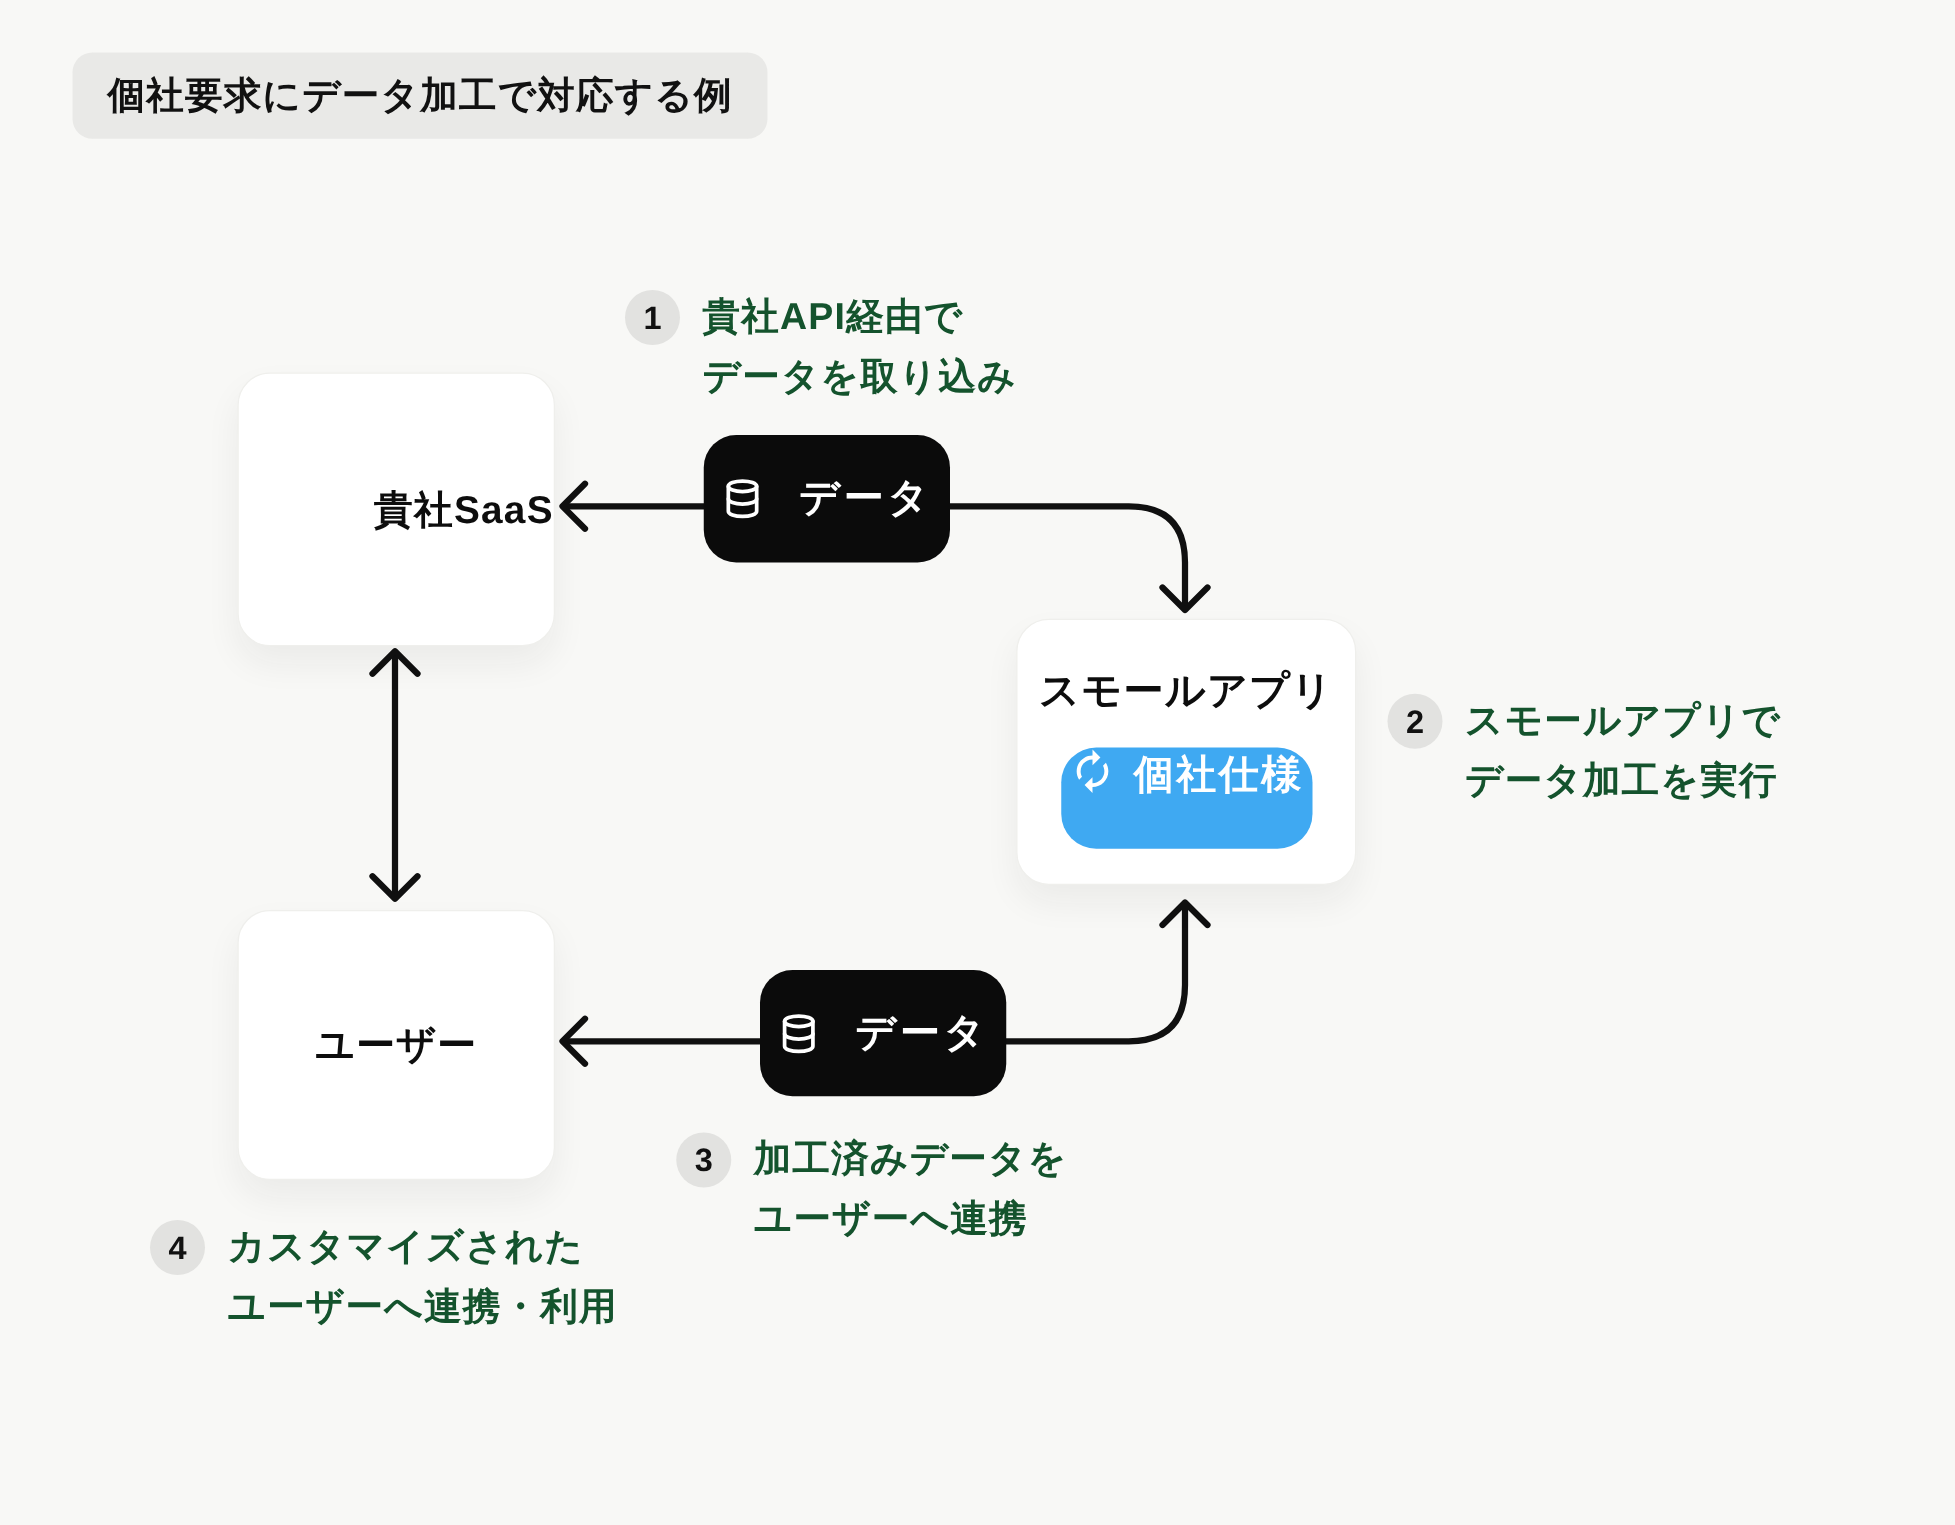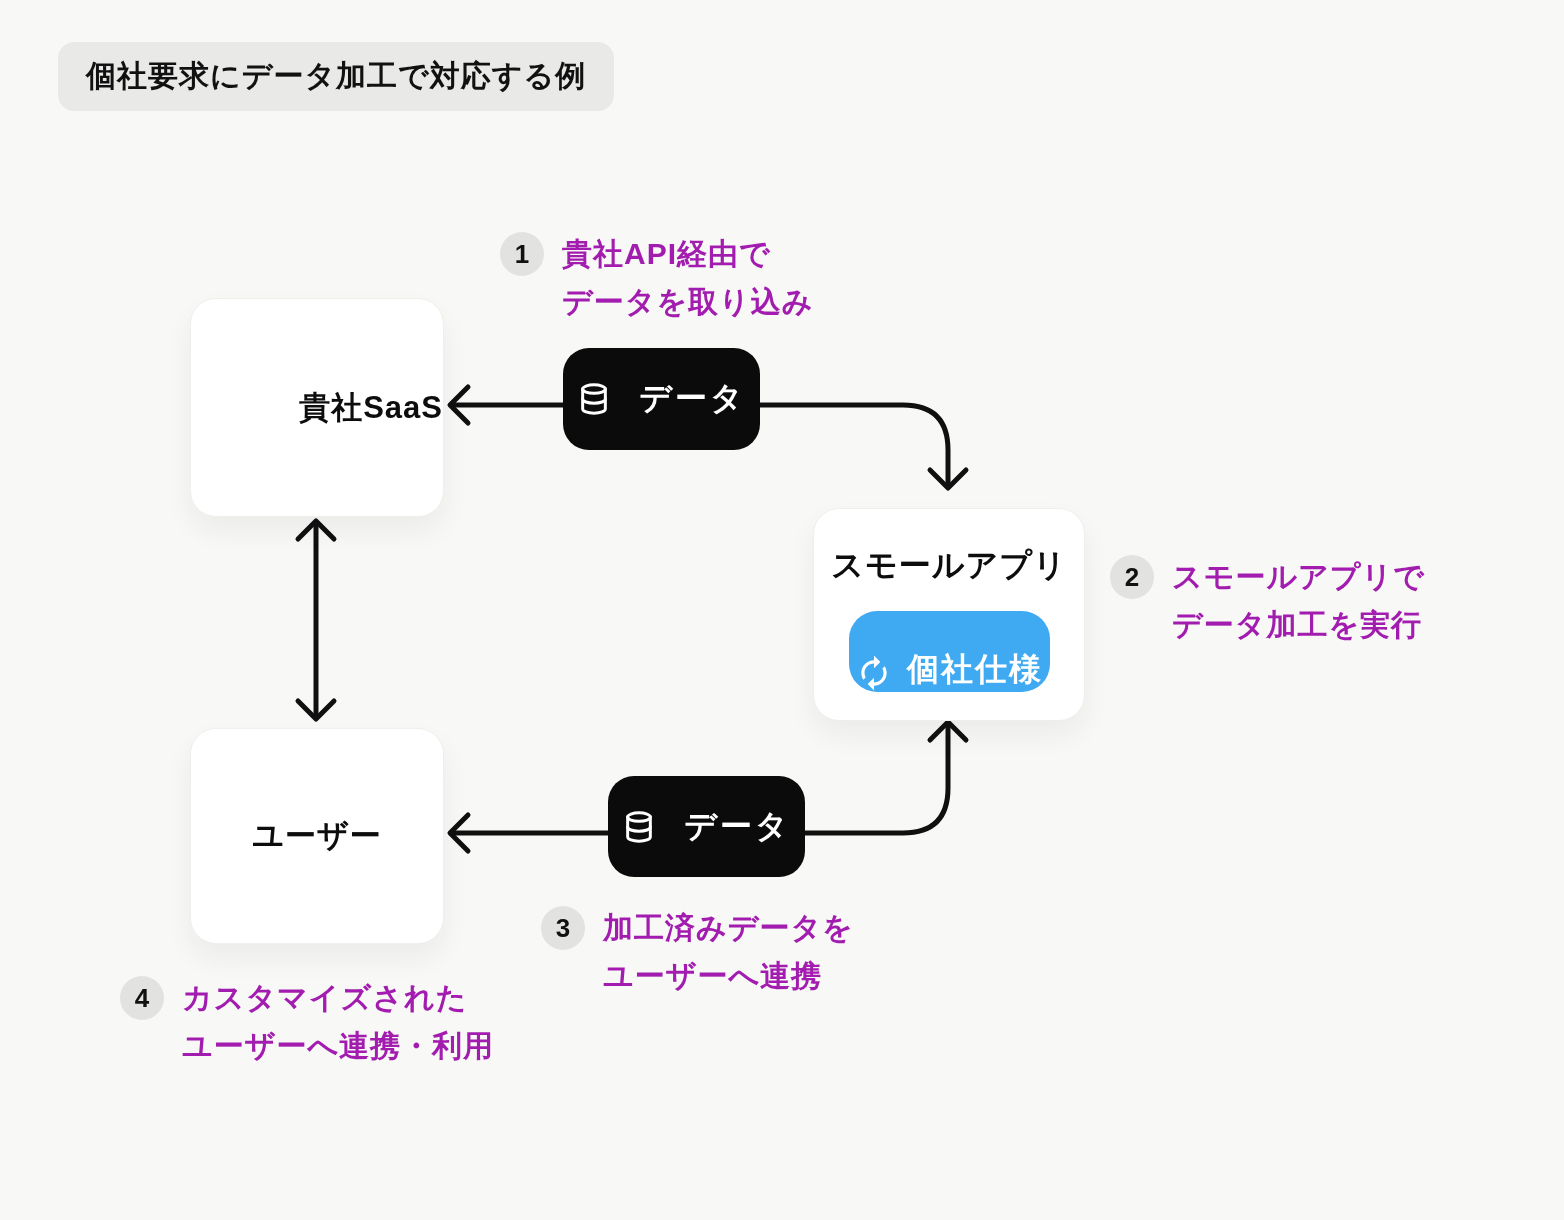--- a/index.html
+++ b/index.html
@@ -34,34 +34,34 @@
     border-radius:26px;
     box-shadow:0 14px 28px rgba(30,30,30,0.06);
     display:flex;align-items:center;justify-content:center;
   }
   .node-label{
     font-size:31px;font-weight:700;color:#0d0d0d;letter-spacing:1px;
   }
   .saas-box{left:190px;top:298px;width:252px;height:217px;justify-content:flex-end;}
   .user-box{left:190px;top:728px;width:252px;height:214px;}
   .app-box{
-    left:813px;top:508px;width:272px;height:213px;
+    left:813px;top:495px;width:272px;height:213px;
     flex-direction:column;justify-content:flex-start;
     padding-top:36px;box-sizing:border-box;
   }
   .app-title{
     font-size:32px;font-weight:700;color:#0d0d0d;
     line-height:40px;letter-spacing:1px;
   }
   .app-button{
     margin-top:26px;
     width:201px;height:81px;
     background:#3fa9f2;
     border-radius:28px;
-    display:flex;align-items:flex-end;justify-content:center;
+    display:flex;align-items:flex-start;justify-content:center;
     gap:14px;
   }
   .app-button-label{
     color:#fff;font-size:32px;font-weight:700;letter-spacing:2px;
   }
   .data-pill{
     position:absolute;
     background:#0b0b0b;
     border-radius:26px;
     display:flex;align-items:center;justify-content:center;
@@ -77,21 +77,21 @@
     display:flex;align-items:flex-start;gap:18px;
   }
   .step-num{
     flex:0 0 auto;
     width:44px;height:44px;margin-top:2px;
     background:#e2e2e0;border-radius:50%;
     display:flex;align-items:center;justify-content:center;
     font-size:26px;font-weight:700;color:#111;
   }
   .step-text{
-    font-size:30px;font-weight:700;color:#a21caf;
+    font-size:30px;font-weight:700;color:#14532d;
     line-height:48px;letter-spacing:1px;
   }
   .step-1{left:500px;top:230px;}
   .step-2{left:1110px;top:553px;}
   .step-3{left:541px;top:904px;}
   .step-4{left:120px;top:974px;}
   .icon{display:flex;align-items:center;justify-content:center;}
 </style>
 </head>
 <body>

